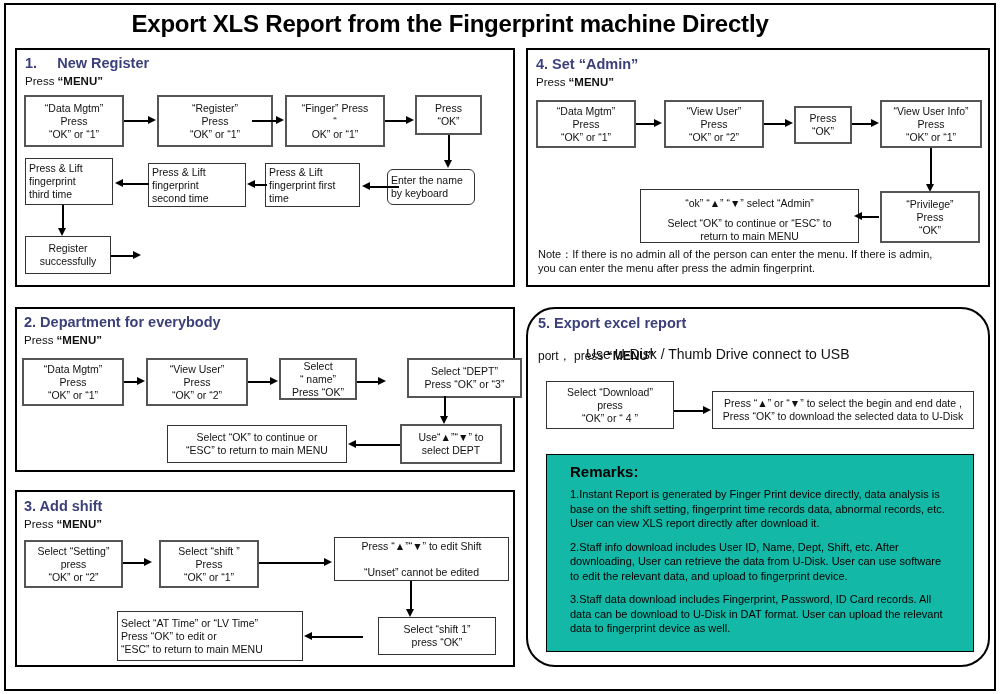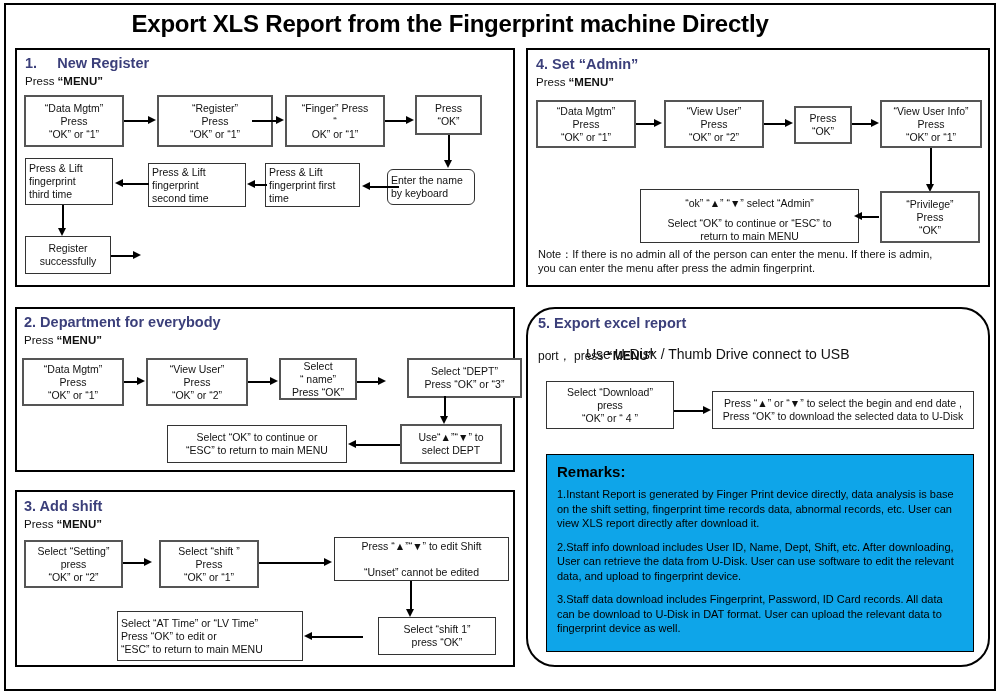--- a/index.html
+++ b/index.html
@@ -114,22 +114,22 @@
     position: absolute;
     font-size: 11px;
     line-height: 14px;
     color: #111;
     white-space: pre-line;
   }
   .remarks-box {
     position: absolute;
     border: 1.5px solid #000;
     box-sizing: border-box;
-    background: #0ea5e9;
-    padding: 8px 10px;
+    background: #14b8a6;
+    padding: 8px 23px;
   }
   .remarks-title {
     font-size: 15px;
     font-weight: bold;
     margin-bottom: 7px;
   }
   .remarks-p {
     font-size: 11px;
     line-height: 14.5px;
     margin: 0 0 9px 0;

